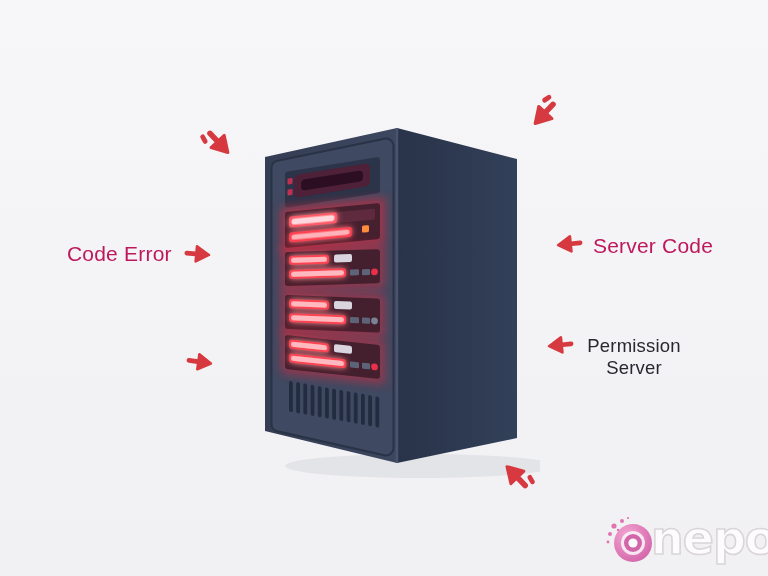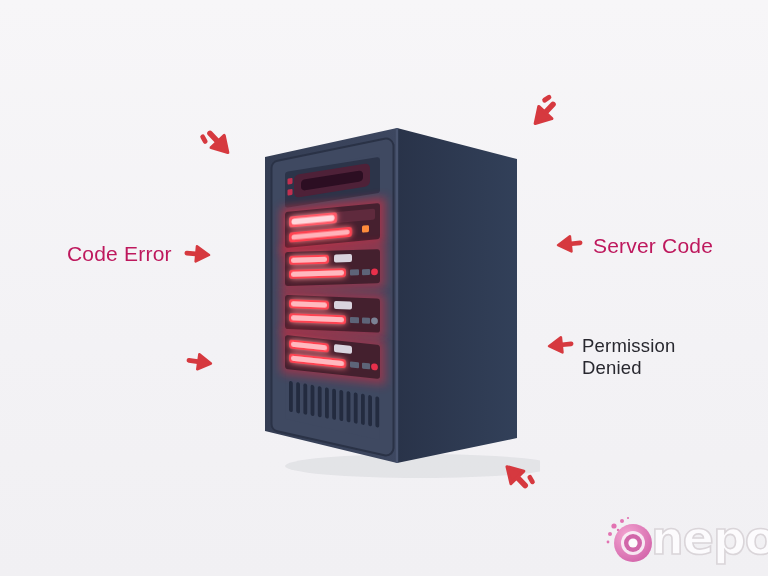--- a/index.html
+++ b/index.html
@@ -9,21 +9,21 @@
     font-family:"Liberation Sans", sans-serif;
   }
   .stage{position:absolute;inset:0;}
   .abs{position:absolute;}
   .label{
     color:#be185d;font-size:21px;line-height:21px;letter-spacing:.2px;
     font-weight:500;white-space:nowrap;
   }
   .label-2line{
     color:#28282f;font-size:18.5px;line-height:22px;letter-spacing:.2px;
-    font-weight:500;text-align:left;width:104px;white-space:normal;
+    font-weight:500;text-align:center;width:104px;white-space:normal;
   }
   .arrow-svg{position:absolute;overflow:visible;}
   .watermark{
     position:absolute;left:604px;top:514px;display:flex;align-items:center;
     opacity:.95;
   }
   .wm-letters{
     font-family:"DejaVu Sans", sans-serif;font-weight:bold;font-size:46px;
     line-height:48px;letter-spacing:-1px;color:#fdfcfe;
     -webkit-text-stroke:1.6px #d9d4d8;margin-left:-5px;margin-top:-4px;
@@ -166,21 +166,21 @@
       <rect x="90.4" y="6" width="3.8" height="31" rx="1.9"></rect>
     </g>
   </svg>
 
   <div class="abs label" style="left:67px;top:243px">Code Error</div>
 
   <div class="abs label" style="left:593px;top:235px">Server Code</div>
 
   <div class="abs label-2line" style="left:582px;top:335px">
     <span>Permission</span><br>
-    <span>Denied</span>
+    <span>Server</span>
   </div>
 
   <svg class="arrow-svg" style="left:176px;top:235px" width="44" height="38" viewBox="-10 -10 52 44">
     <use href="#arrow-core" transform="rotate(5 16 12)"></use>
   </svg>
 
   <svg class="arrow-svg" style="left:178px;top:343px" width="44" height="38" viewBox="-10 -10 52 44">
     <use href="#arrow-core" transform="rotate(8 16 12)"></use>
   </svg>
 

